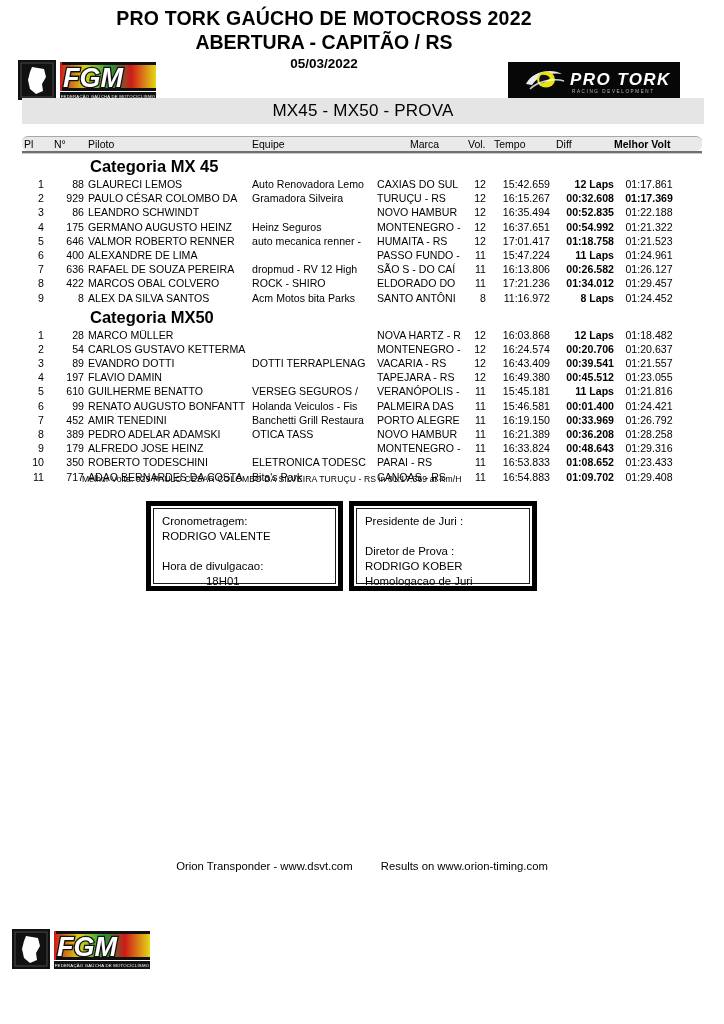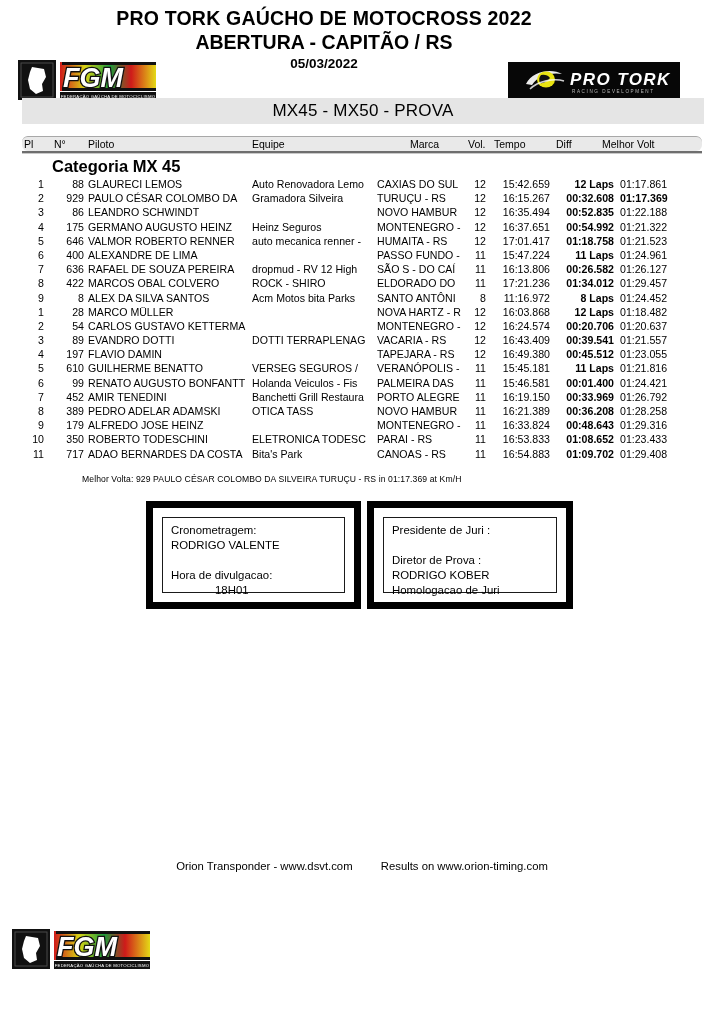--- a/index.html
+++ b/index.html
@@ -113,21 +113,21 @@
     position: absolute;
     top: 1px;
     font-size: 10.5px;
     line-height: 13px;
     white-space: nowrap;
   }
 
   .cat-title {
     font-size: 16.5px;
     font-weight: bold;
-    padding-left: 52px;
+    padding-left: 90px;
     line-height: 19px;
     margin-top: 3px;
     margin-bottom: 1px;
   }
 
   .rider-row {
     position: relative;
     height: 14.2px;
     font-size: 10.6px;
     line-height: 14.2px;
@@ -140,21 +140,21 @@
     line-height: 14.2px;
   }
   .c-pl     { left: 22px;  width: 22px;  text-align: right; }
   .c-num    { left: 48px;  width: 36px;  text-align: right; }
   .c-pilot  { left: 88px;  width: 162px; text-align: left; }
   .c-equipe { left: 252px; width: 122px; text-align: left; }
   .c-marca  { left: 377px; width: 86px;  text-align: left; }
   .c-vol    { left: 462px; width: 24px;  text-align: right; }
   .c-tempo  { left: 494px; width: 56px;  text-align: right; }
   .c-diff   { left: 556px; width: 58px;  text-align: right; font-weight: bold; }
-  .c-best   { left: 620px; width: 58px;  text-align: left; }
+  .c-best   { left: 620px; width: 58px;  text-align: center; }
   .c-best.bold { font-weight: bold; }
 
   
   .best-lap-note {
     position: absolute;
     left: 82px;
     top: 474px;
     font-size: 8.6px;
     letter-spacing: 0.1px;
     white-space: nowrap;
@@ -163,22 +163,22 @@
 
   
   .sig-row {
     position: absolute;
     left: 146px;
     top: 501px;
     display: flex;
     gap: 6px;
   }
   .sig-box {
-    border: 7px solid #000000;
-    padding: 9px;
+    border: 5px solid #000000;
+    padding: 2px;
   }
   .sig-inner {
     border: 1px solid #1a1a1a;
     padding: 5px 8px 6px 8px;
     height: 76px;
   }
   .sig-left .sig-inner  { width: 183px; }
   .sig-right .sig-inner { width: 174px; }
   .sig-line {
     font-size: 11.4px;
@@ -261,21 +261,21 @@
 
   <div class="col-head">
     <span class="ch" style="left:2px;">Pl</span>
     <span class="ch" style="left:32px;">N°</span>
     <span class="ch" style="left:66px;">Piloto</span>
     <span class="ch" style="left:230px;text-align:right;">Equipe</span>
     <span class="ch" style="left:355px;margin-left:33px;">Marca</span>
     <span class="ch" style="left:446px;">Vol.</span>
     <span class="ch" style="left:472px;">Tempo</span>
     <span class="ch" style="left:534px;">Diff</span>
-    <span class="ch" style="left:580px;">Melhor Volt</span>
+    <span class="ch" style="left:592px;font-weight:bold;">Melhor Volt</span>
   </div>
   <div class="col-head-under"></div>
   <div class="col-head-under2"></div>
 
   <div id="categories-container">
       <div>
         <div class="cat-title">Categoria MX 45</div>
         <div class="rider-row">
           <span class="cell c-pl">1</span>
           <span class="cell c-num">88</span>
@@ -370,20 +370,21 @@
           <span class="cell c-pilot">ALEX DA SILVA SANTOS</span>
           <span class="cell c-equipe">Acm Motos  bita Parks</span>
           <span class="cell c-marca">SANTO ANTÔNI</span>
           <span class="cell c-vol">8</span>
           <span class="cell c-tempo">11:16.972</span>
           <span class="cell c-diff">8 Laps</span>
           <span class="cell c-best">01:24.452</span>
         </div>
       </div>
       <div>
+        <div class="cat-title">Categoria MX50</div>
         <div class="rider-row">
           <span class="cell c-pl">1</span>
           <span class="cell c-num">28</span>
           <span class="cell c-pilot">MARCO MÜLLER</span>
           <span class="cell c-equipe"></span>
           <span class="cell c-marca">NOVA HARTZ - R</span>
           <span class="cell c-vol">12</span>
           <span class="cell c-tempo">16:03.868</span>
           <span class="cell c-diff">12 Laps</span>
           <span class="cell c-best">01:18.482</span>

